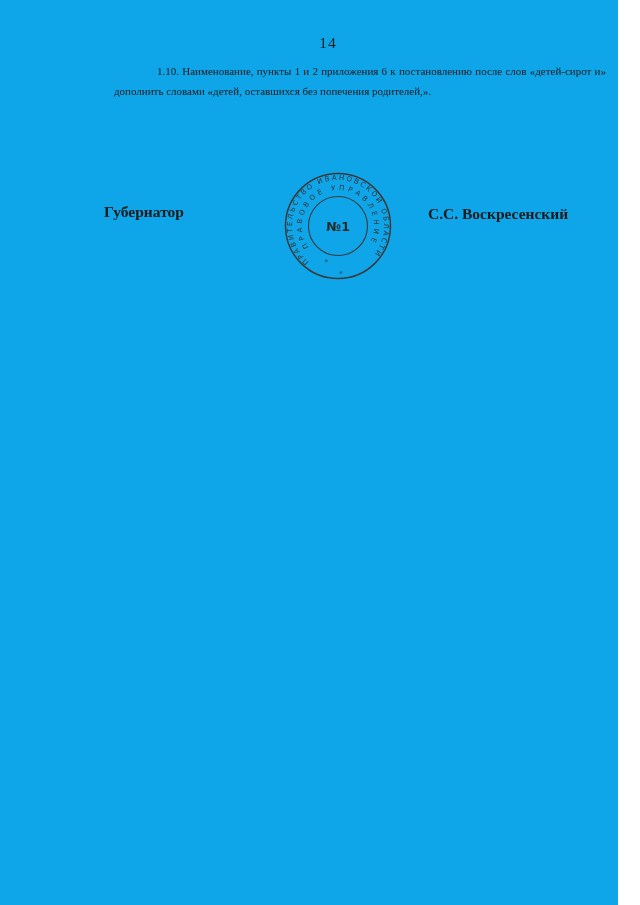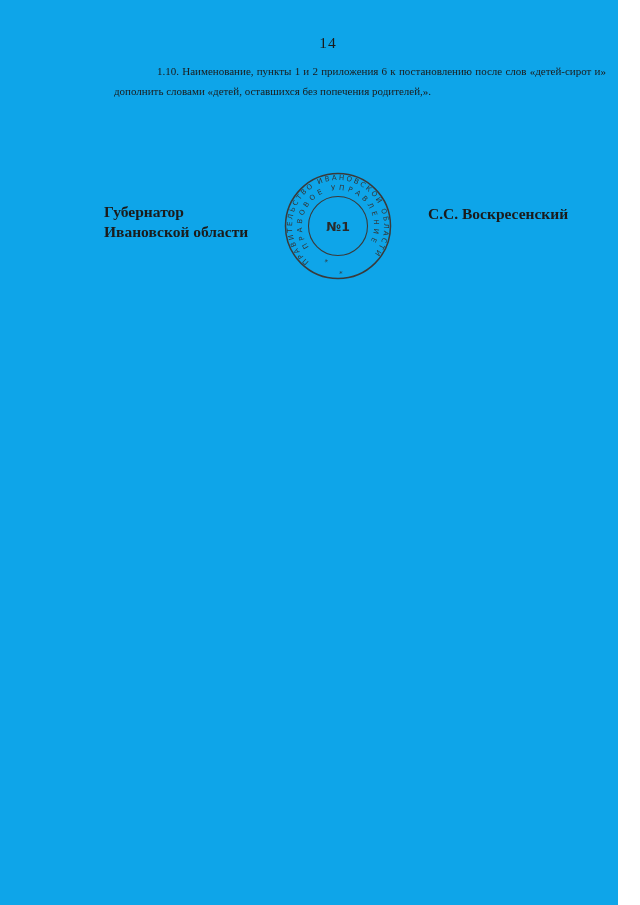--- a/index.html
+++ b/index.html
@@ -78,21 +78,20 @@
 <div class="page">
 
   <div class="page-number">14</div>
 
   <div class="body-text">
     <p>1.10. Наименование, пункты 1 и 2 приложения 6 к постановлению после слов «детей-сирот и» дополнить словами «детей, оставшихся без попечения родителей,».</p>
   </div>
 
   <div class="sig-title">
     <div>Губернатор</div>
-    <div>Ивановской области</div>
   </div>
 
   <div class="sig-name">С.С. Воскресенский</div>
 
   <svg class="stamp" viewBox="0 0 116 116" aria-hidden="true">
     <defs>
 
       <path id="outerArc" d="M 25.5,90.5 A 46,46 0 1 1 90.5,90.5" fill="none"></path>
 
       <path id="innerArc" d="M 26.8,76 A 36,36 0 1 1 58,94" fill="none"></path>

